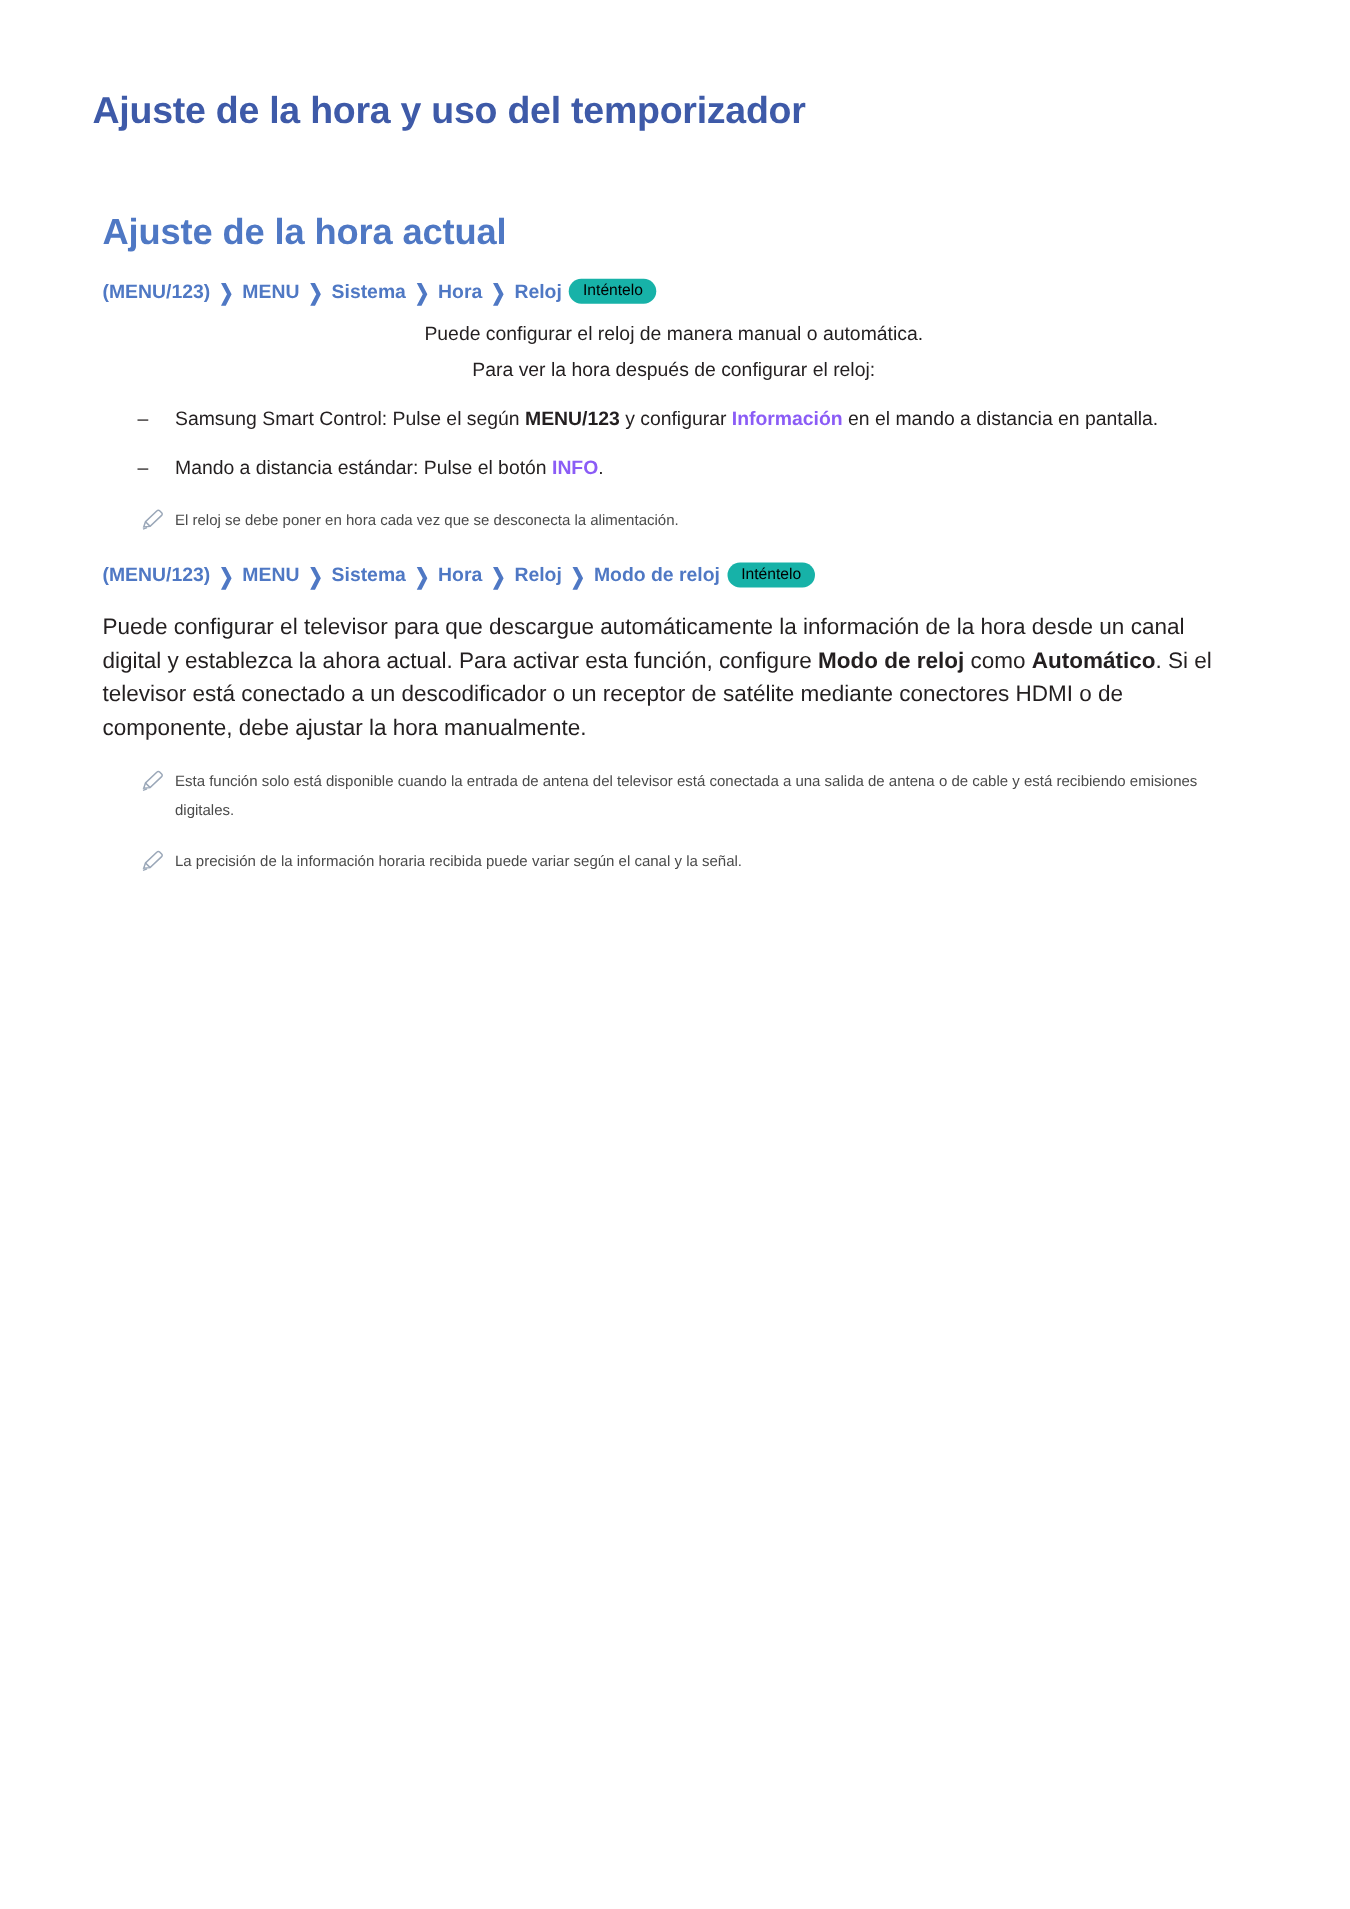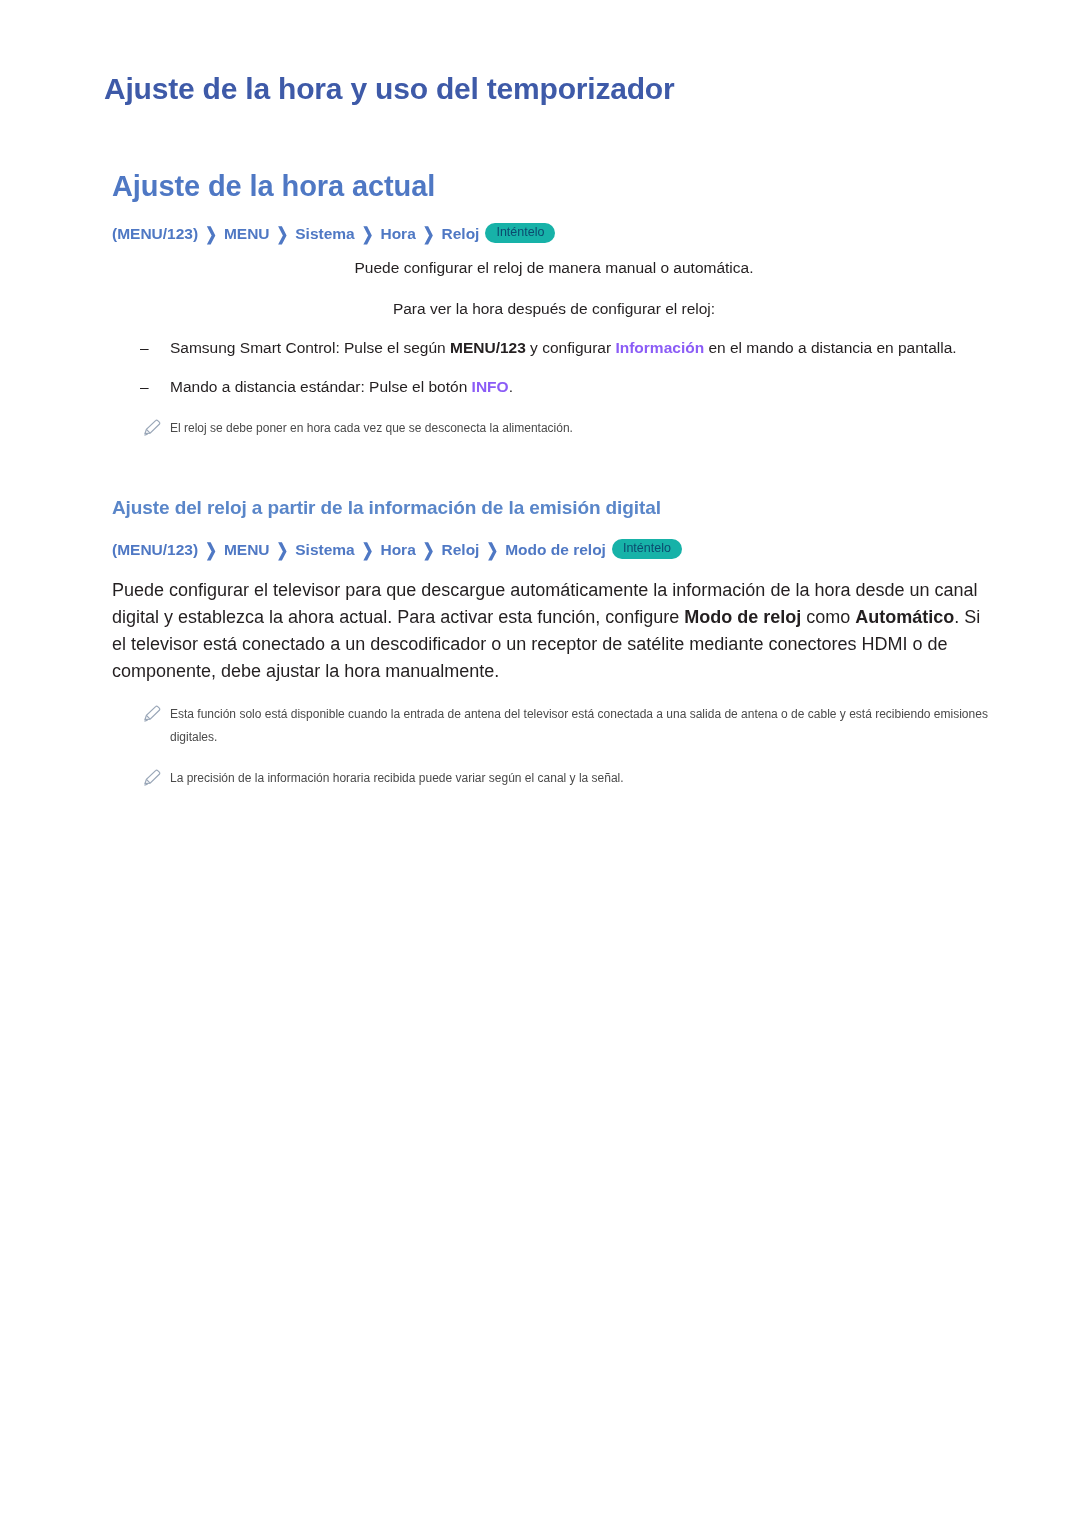--- a/index.html
+++ b/index.html
@@ -13,21 +13,21 @@
     font-family: "Liberation Sans", sans-serif;
     color: #231f20;
     position: relative;
     overflow: hidden;
   }
   .page {
     position: relative;
     width: 1080px;
     height: 1527px;
     box-sizing: border-box;
-    padding: 60px 84px 0 104px;
+    padding: 60px 84px 0 74px;
   }
 
   h1.doc-title {
     font-size: 30px;
     font-weight: bold;
     color: #3e5aa8;
     margin: 12px 0 0 0;
     letter-spacing: -0.2px;
   }
 
@@ -68,39 +68,39 @@
     display: inline-block;
     margin: 0 7px;
     color: #4f78c4;
     font-weight: bold;
     font-size: 14px;
     transform: scaleY(1.25);
   }
   .try-pill {
     display: inline-block;
     background: #17b2a8;
-    color: #0c4a6e;
+    color: #000000;
     font-size: 12.5px;
     font-weight: normal;
     border-radius: 11px;
     padding: 2px 11px 3px 11px;
     margin-left: 6px;
     line-height: 15px;
     position: relative;
     top: -1px;
   }
 
   p.body-text {
     font-size: 15.5px;
     line-height: 25px;
     margin: 10px 0 0 8px;
     color: #231f20;
     text-align: center;
   }
-  p.body-text.tight { margin-top: 16px; }
+  p.body-text.tight { margin-top: 4px; }
   p.para-block {
     font-size: 18px;
     line-height: 27px;
     margin: 16px 0 0 8px;
     color: #231f20;
     max-width: 925px;
   }
 
   .bullet-row {
     display: flex;
@@ -176,21 +176,20 @@
     <span class="pencil">
       <svg width="20" height="18" viewBox="0 0 20 18" aria-hidden="true">
         <path d="M3 14.5 L4.4 10.4 L13.6 1.6 C14.2 1 15.1 1 15.7 1.6 L17.3 3.2 C17.9 3.8 17.9 4.7 17.3 5.3 L8.1 14.1 Z" fill="none" stroke="#9aa7b8" stroke-width="1.2"></path>
         <path d="M4.4 10.4 L8.1 14.1" fill="none" stroke="#9aa7b8" stroke-width="1.2"></path>
         <path d="M2.4 16.3 L5.6 15.1" fill="none" stroke="#9aa7b8" stroke-width="1.2"></path>
       </svg>
     </span>
     <span class="ntext">El reloj se debe poner en hora cada vez que se desconecta la alimentación.</span>
   </div>
 
-  <h3 class="sub-title">Ajuste del reloj a partir de la información de la emisión digital</h3>
 
   <div class="breadcrumb">
     <span class="paren">(</span>
       <span class="crumb">MENU/123</span>
       <span class="paren">)</span>
     <span class="chev">❯</span>
     <span class="crumb">MENU</span>
     <span class="chev">❯</span>
     <span class="crumb">Sistema</span>
     <span class="chev">❯</span>

